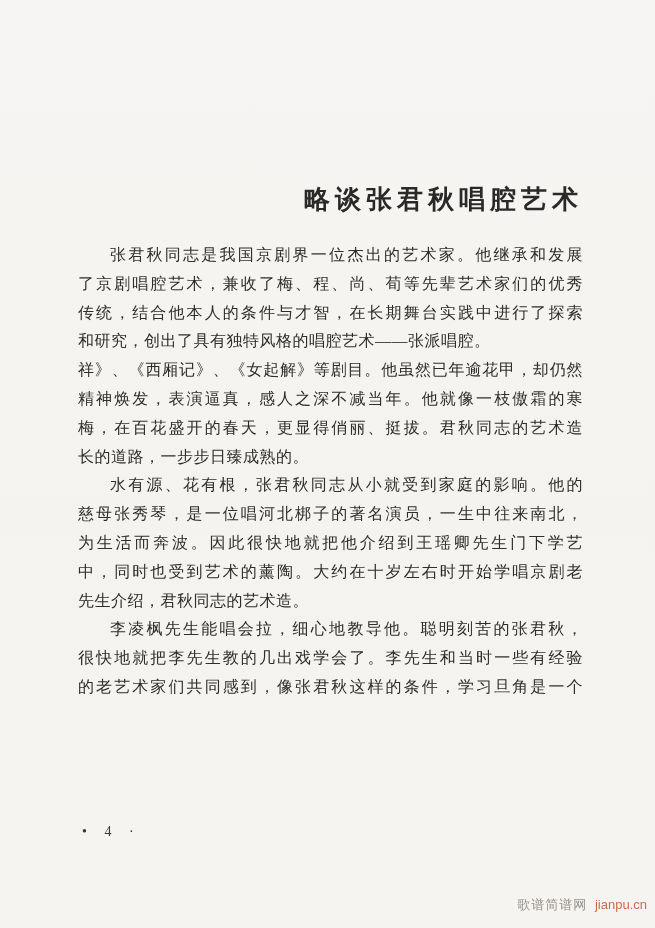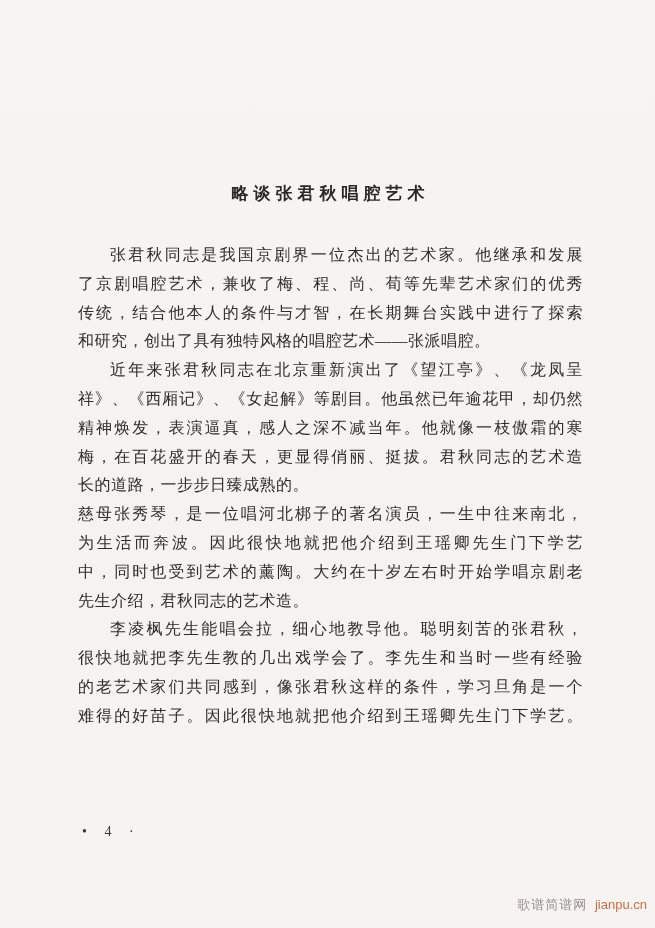--- a/index.html
+++ b/index.html
@@ -15,22 +15,22 @@
     background: linear-gradient(180deg, #f6f5f3 0%, #f4f3f0 55%, #f5f4f1 100%);
     overflow: hidden;
     font-family: "Liberation Serif", "DejaVu Serif", serif;
     color: #2f2d2b;
   }
   .doc-title {
     position: absolute;
     top: 182px;
     left: 78px;
     width: 505px;
-    text-align: center;
-    font-size: 17px;
+    text-align: right;
+    font-size: 26px;
     font-weight: bold;
     letter-spacing: 5px;
     color: #2b2927;
     white-space: nowrap;
   }
   .body-text {
     position: absolute;
     top: 241px;
     left: 78px;
     width: 505px;
@@ -81,33 +81,32 @@
 
 <div class="scan-page">
 
   <div class="doc-title">略谈张君秋唱腔艺术</div>
 
   <div class="body-text">
     <div class="line indent">张君秋同志是我国京剧界一位杰出的艺术家。他继承和发展</div>
     <div class="line">了京剧唱腔艺术，兼收了梅、程、尚、荀等先辈艺术家们的优秀</div>
     <div class="line">传统，结合他本人的条件与才智，在长期舞台实践中进行了探索</div>
     <div class="line short">和研究，创出了具有独特风格的唱腔艺术——张派唱腔。</div>
-    <div class="line indent">近年来张君秋同志在北京重新演出了《望江亭》、《龙凤呈</div>
     <div class="line">祥》、《西厢记》、《女起解》等剧目。他虽然已年逾花甲，却仍然</div>
     <div class="line">精神焕发，表演逼真，感人之深不减当年。他就像一枝傲霜的寒</div>
     <div class="line">梅，在百花盛开的春天，更显得俏丽、挺拔。君秋同志的艺术造</div>
     <div class="line short">长的道路，一步步日臻成熟的。</div>
+    <div class="line indent">水有源、花有根，张君秋同志从小就受到家庭的影响。他的</div>
     <div class="line">慈母张秀琴，是一位唱河北梆子的著名演员，一生中往来南北，</div>
     <div class="line">为生活而奔波。因此很快地就把他介绍到王瑶卿先生门下学艺</div>
     <div class="line">中，同时也受到艺术的薰陶。大约在十岁左右时开始学唱京剧老</div>
     <div class="line short">先生介绍，君秋同志的艺术造。</div>
     <div class="line indent">李凌枫先生能唱会拉，细心地教导他。聪明刻苦的张君秋，</div>
     <div class="line">很快地就把李先生教的几出戏学会了。李先生和当时一些有经验</div>
     <div class="line">的老艺术家们共同感到，像张君秋这样的条件，学习旦角是一个</div>
-    <div class="line">难得的好苗子。因此很快地就把他介绍到王瑶卿先生门下学艺。</div>
   </div>
 
   <div class="page-number">• 4 ·</div>
 
   <div class="watermark">
     <span class="wm-name">歌谱简谱网</span>
     <span class="wm-url">jianpu.cn</span>
   </div>
 
 </div>

